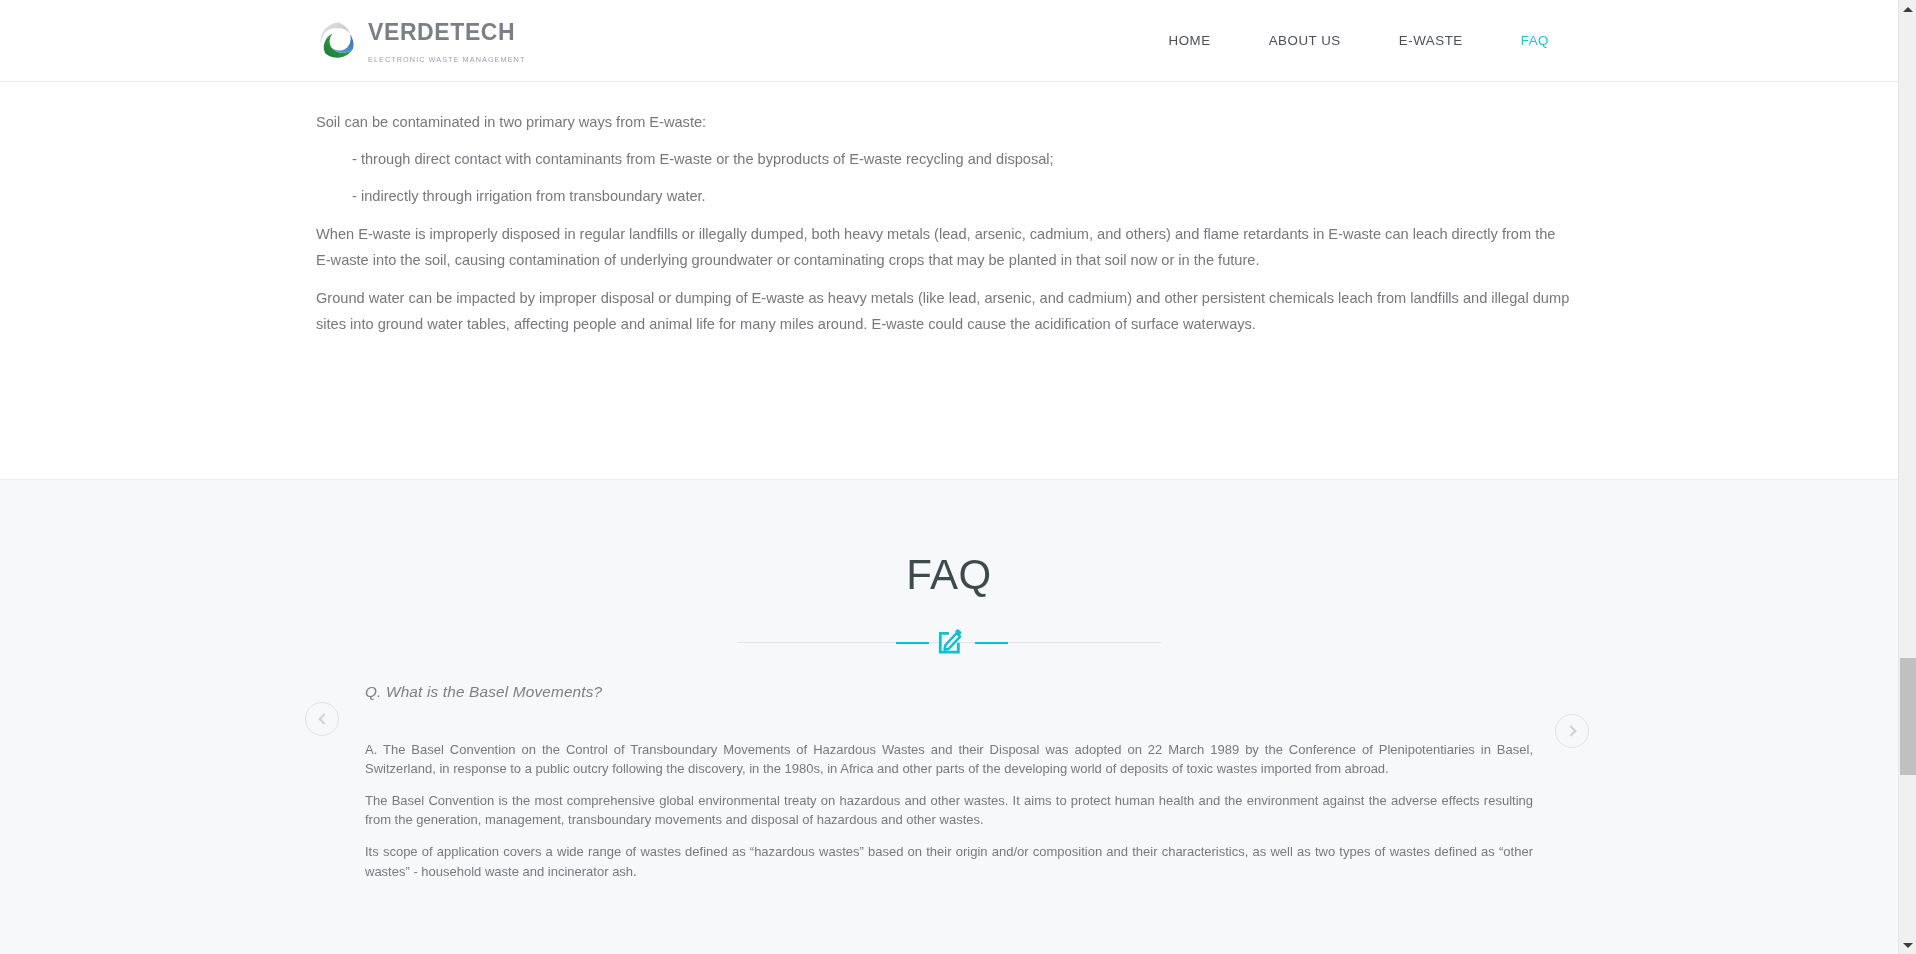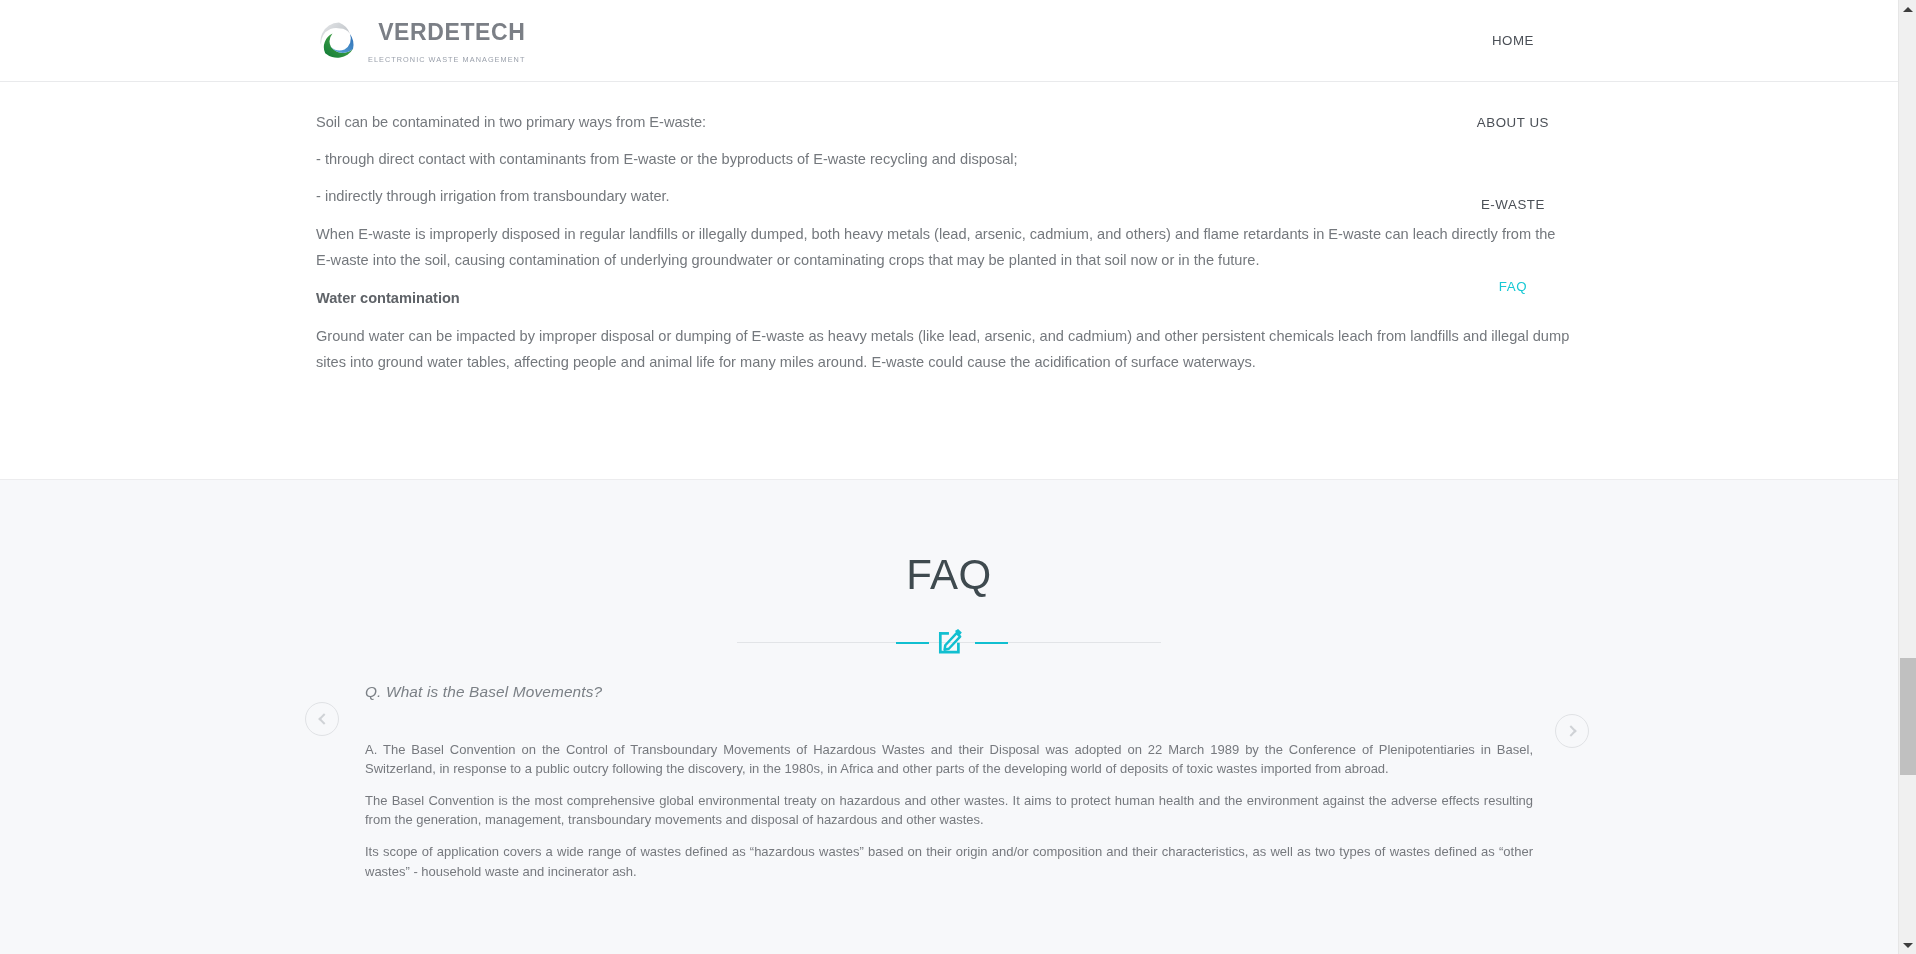--- a/index.html
+++ b/index.html
@@ -70,21 +70,20 @@
     align-items: center;
   }
   #logo-wrap {
     position: absolute;
     left: 319px;
     top: 19px;
     display: flex;
     align-items: center;
     gap: 9px;
     text-decoration: none;
-    text-align: right;
   }
   #logo-mark {
     width: 40px; height: 40px;
     flex: 0 0 40px;
     display: block;
   }
   #logo-text-block {
     display: flex;
     flex-direction: column;
     justify-content: center;
@@ -106,22 +105,21 @@
     margin-top: 12px;
     font-family: "Liberation Sans", "DejaVu Sans", sans-serif;
   }
   #main-nav {
     position: absolute;
     right: 328px;
     top: 0;
     height: 82px;
     display: flex;
     align-items: center;
-    gap: 0;
-    flex-direction: column;
+    gap: 16px;
   }
   #main-nav a {
     display: block;
     padding: 0 21px;
     font-size: 13.3px;
     letter-spacing: 0.55px;
     color: #4a4f56;
     text-decoration: none;
     line-height: 82px;
     white-space: nowrap;
@@ -140,21 +138,21 @@
     padding-left: 1px;
   }
   #article p {
     margin: 0 0 0 0;
     font-size: 14.6px;
     line-height: 26px;
     color: #74787d;
     font-weight: 400;
   }
   #article p.lede   { padding-top: 27px; }
-  #article p.spaced { padding-top: 11px; }
+  #article p.spaced { padding-top: 11px; margin-left: 36px; }
   #article p.block  { padding-top: 12px; }
   #article p.subhead {
     padding-top: 12px;
     font-weight: bold;
     color: #5f6368;
     font-size: 14.6px;
   }
 
   
   #faq-section {
@@ -302,21 +300,20 @@
     </nav>
 
   </header>
 
   <main id="article">
     <div class="content-width">
       <p class="lede">Soil can be contaminated in two primary ways from E-waste:</p>
       <p class="spaced">- through direct contact with contaminants from E-waste or the byproducts of E-waste recycling and disposal;</p>
       <p class="spaced">- indirectly through irrigation from transboundary water.</p>
       <p class="block">When E-waste is improperly disposed in regular landfills or illegally dumped, both heavy metals (lead, arsenic, cadmium, and others) and flame retardants in E-waste can leach directly from the E-waste into the soil, causing contamination of underlying groundwater or contaminating crops that may be planted in that soil now or in the future.</p>
-      <p class="subhead">Water contamination</p>
       <p class="block">Ground water can be impacted by improper disposal or dumping of E-waste as heavy metals (like lead, arsenic, and cadmium) and other persistent chemicals leach from landfills and illegal dump sites into ground water tables, affecting people and animal life for many miles around. E-waste could cause the acidification of surface waterways.</p>
     </div>
   </main>
 
   <section id="faq-section">
 
     <h2 id="faq-title">FAQ</h2>
 
     <div id="faq-divider">
       <span class="rule"></span>

